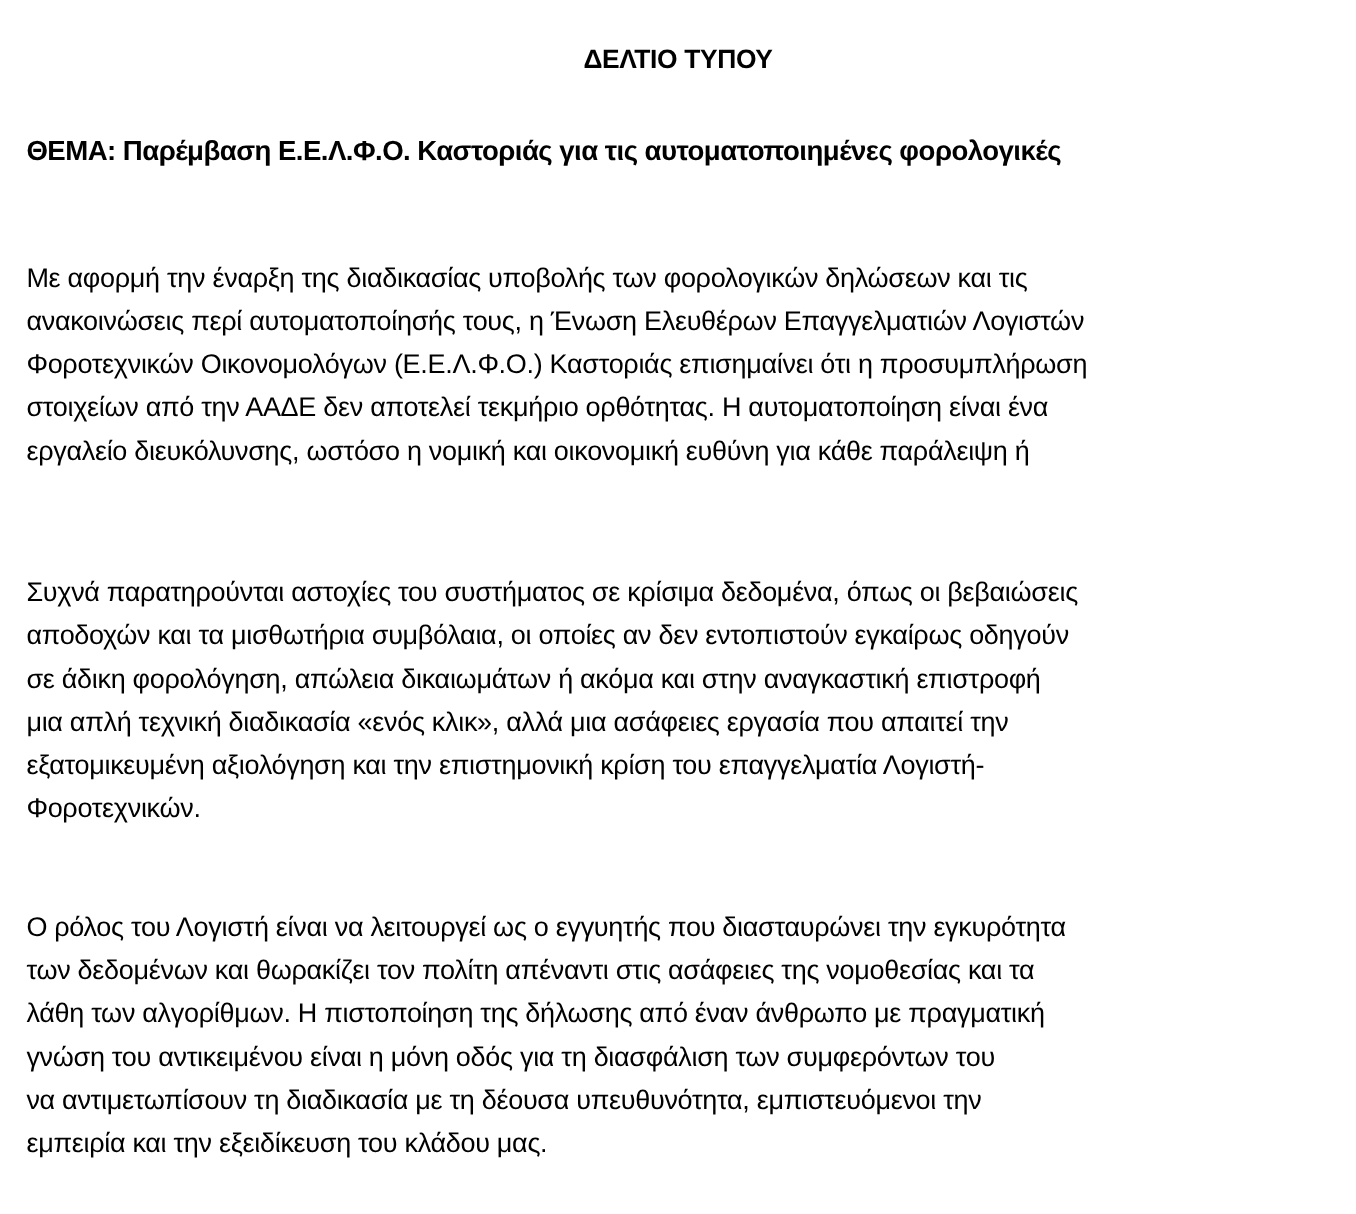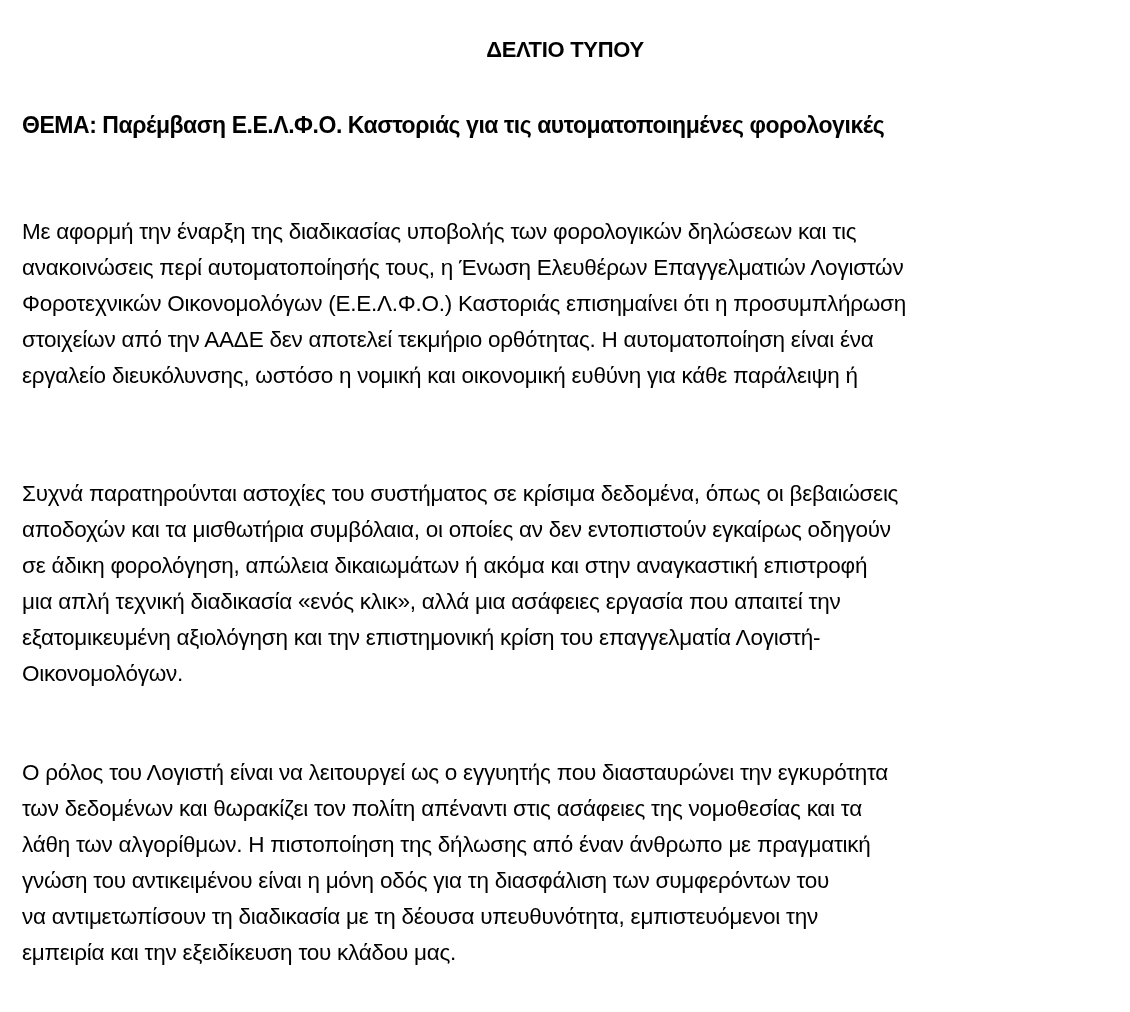--- a/index.html
+++ b/index.html
@@ -77,21 +77,21 @@
     <span class="line">στοιχείων από την ΑΑΔΕ δεν αποτελεί τεκμήριο ορθότητας. Η αυτοματοποίηση είναι ένα</span>
     <span class="line">εργαλείο διευκόλυνσης, ωστόσο η νομική και οικονομική ευθύνη για κάθε παράλειψη ή</span>
   </div>
 
   <div class="para" id="p2">
     <span class="line">Συχνά παρατηρούνται αστοχίες του συστήματος σε κρίσιμα δεδομένα, όπως οι βεβαιώσεις</span>
     <span class="line">αποδοχών και τα μισθωτήρια συμβόλαια, οι οποίες αν δεν εντοπιστούν εγκαίρως οδηγούν</span>
     <span class="line">σε άδικη φορολόγηση, απώλεια δικαιωμάτων ή ακόμα και στην αναγκαστική επιστροφή</span>
     <span class="line">μια απλή τεχνική διαδικασία «ενός κλικ», αλλά μια ασάφειες εργασία που απαιτεί την</span>
     <span class="line">εξατομικευμένη αξιολόγηση και την επιστημονική κρίση του επαγγελματία Λογιστή-</span>
-    <span class="line">Οικονομολόγων.</span>
+    <span class="line">Φοροτεχνικών.</span>
   </div>
 
   <div class="para" id="p3">
     <span class="line">Ο ρόλος του Λογιστή είναι να λειτουργεί ως ο εγγυητής που διασταυρώνει την εγκυρότητα</span>
     <span class="line">των δεδομένων και θωρακίζει τον πολίτη απέναντι στις ασάφειες της νομοθεσίας και τα</span>
     <span class="line">λάθη των αλγορίθμων. Η πιστοποίηση της δήλωσης από έναν άνθρωπο με πραγματική</span>
     <span class="line">γνώση του αντικειμένου είναι η μόνη οδός για τη διασφάλιση των συμφερόντων του</span>
     <span class="line">να αντιμετωπίσουν τη διαδικασία με τη δέουσα υπευθυνότητα, εμπιστευόμενοι την</span>
     <span class="line">εμπειρία και την εξειδίκευση του κλάδου μας.</span>
   </div>

